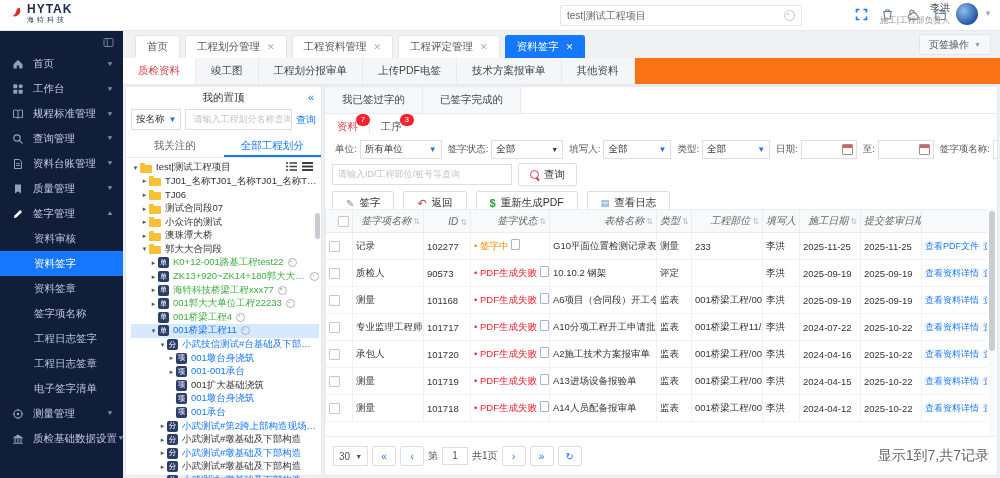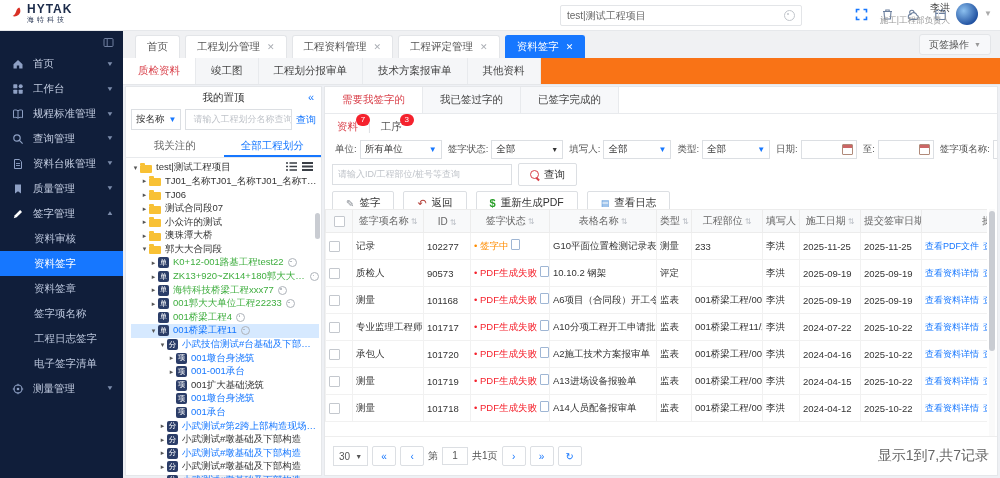--- a/index.html
+++ b/index.html
@@ -101,21 +101,21 @@
   .mag::after{content:'';position:absolute;left:6px;top:6px;width:4px;height:1.5px;background:#d9404a;transform:rotate(45deg);transform-origin:0 0;}
   .toolbar{display:flex;gap:9px;padding:3px 7px 4px;}
   .tbtn{height:22px;border:1px solid #dcdfe3;border-radius:2px;background:#fff;display:flex;align-items:center;gap:5px;padding:0 13px;font-size:10.5px;color:#333;cursor:pointer;}
   .i-pen{color:#8a8f96;font-size:10px;}
   .i-back{color:#b5413a;font-size:11px;line-height:10px;}
   .i-dollar{color:#2ca02c;font-weight:bold;font-size:11px;}
   .i-log{color:#4a90d9;font-size:9px;}
 
   .table-wrap{position:absolute;left:0;right:10px;top:122px;bottom:36px;overflow:hidden;}
   table{width:100%;table-layout:fixed;border-collapse:collapse;font-size:10px;}
-  th{background:#f8f9fa;color:#666;font-weight:normal;border:1px solid #ececec;height:22px;text-align:center;padding:0 3px;white-space:nowrap;overflow:hidden;}
+  th{background:#f8f9fa;color:#666;font-weight:normal;border:1px solid #ececec;height:22px;text-align:right;padding:0 3px;white-space:nowrap;overflow:hidden;font-style:italic;}
   td{border:1px solid #f1f1f1;height:26px;padding:0 3px;color:#333;white-space:nowrap;overflow:hidden;font-size:9.5px;}
   .sort{color:#b9bec5;font-size:8px;margin-left:2px;}
   .cb{display:inline-block;width:9px;height:9px;border:1px solid #c4c8ce;border-radius:1px;background:#fff;vertical-align:middle;cursor:pointer;}
   .st-orange{color:#ff8c00;}
   .st-red{color:#f5222d;}
   .docico{display:inline-block;width:7px;height:9px;border:1px solid #9fb6d4;border-radius:1px;margin-left:3px;vertical-align:-1px;}
   .oplink{color:#1677ff;text-decoration:none;font-size:9px;margin-right:4px;cursor:pointer;}
   .vscroll{position:absolute;right:2px;top:122px;bottom:36px;width:6px;background:#fafafa;}
   .vthumb{position:absolute;top:2px;left:0;width:6px;height:140px;background:#c9ccd2;border-radius:3px;}
   .hscroll{position:absolute;left:2px;right:14px;bottom:28px;height:8px;}
@@ -266,31 +266,45 @@
         <div class="side-item child">
           <span>资料签章</span>
         </div>
         <div class="side-item child">
           <span>签字项名称</span>
         </div>
         <div class="side-item child">
           <span>工程日志签字</span>
         </div>
         <div class="side-item child">
+          <span>工程日志签章</span>
+        </div>
+        <div class="side-item child">
           <span>电子签字清单</span>
         </div>
         <div class="side-item">
           <span class="sicon">
             <svg width="12" height="12" viewBox="0 0 12 12">
               <circle cx="6" cy="6" r="4" fill="none" stroke="#8ea0c4" stroke-width="1.1"></circle>
               <circle cx="6" cy="6" r="1.3" fill="#8ea0c4"></circle>
               <path d="M6 .8v2M6 9.2v2M.8 6h2M9.2 6h2" stroke="#8ea0c4"></path>
             </svg>
           </span>
           <span>测量管理</span>
+          <span class="chev">▼</span>
+        </div>
+        <div class="side-item">
+          <span class="sicon">
+            <svg width="12" height="12" viewBox="0 0 12 12">
+              <path d="M1.2 4.6 6 1.4l4.8 3.2v.8H1.2z" fill="#8ea0c4"></path>
+              <path d="M2.4 6h1.2v3H2.4zM5.4 6h1.2v3H5.4zM8.4 6h1.2v3H8.4z" fill="#8ea0c4"></path>
+              <rect x="1.2" y="9.6" width="9.6" height="1.2" fill="#8ea0c4"></rect>
+            </svg>
+          </span>
+          <span>质检基础数据设置</span>
           <span class="chev">▼</span>
         </div>
       </div>
   </div>
 
   <div class="main">
 
     <div class="wintabs">
       <span id="wintabs-list" style="display:flex;gap:5px;align-items:flex-end;">
           <div class="wintab">
@@ -316,20 +330,21 @@
       <div class="tab-actions">
         <span>页签操作</span>
         <span class="c">▼</span>
       </div>
     </div>
 
     <div class="doctabs" id="doctabs">
         <div class="doctab active">质检资料</div>
         <div class="doctab">竣工图</div>
         <div class="doctab">工程划分报审单</div>
+        <div class="doctab">上传PDF电签</div>
         <div class="doctab">技术方案报审单</div>
         <div class="doctab">其他资料</div>
       </div>
 
     <div class="treepanel">
       <div class="tp-header">
         <span>我的置顶</span>
         <span class="tp-collapse">«</span>
       </div>
       <div class="tp-search">
@@ -486,21 +501,20 @@
               <span class="nicon">分</span>
               <span class="tlabel c-blue">小武测试#墩基础及下部构造</span>
             </div>
           </div>
         <div class="tp-scroll"></div>
       </div>
     </div>
 
     <div class="datapanel">
       <div class="sign-tabs" id="sign-tabs">
-          <div class="sign-tab active">需要我签字的</div>
           <div class="sign-tab">我已签过字的</div>
           <div class="sign-tab">已签字完成的</div>
         </div>
 
       <div class="sub-row">
         <span class="sub-item on">
           <span>资料</span>
           <span class="badge">7</span>
         </span>
         <span class="sub-div">|</span>

